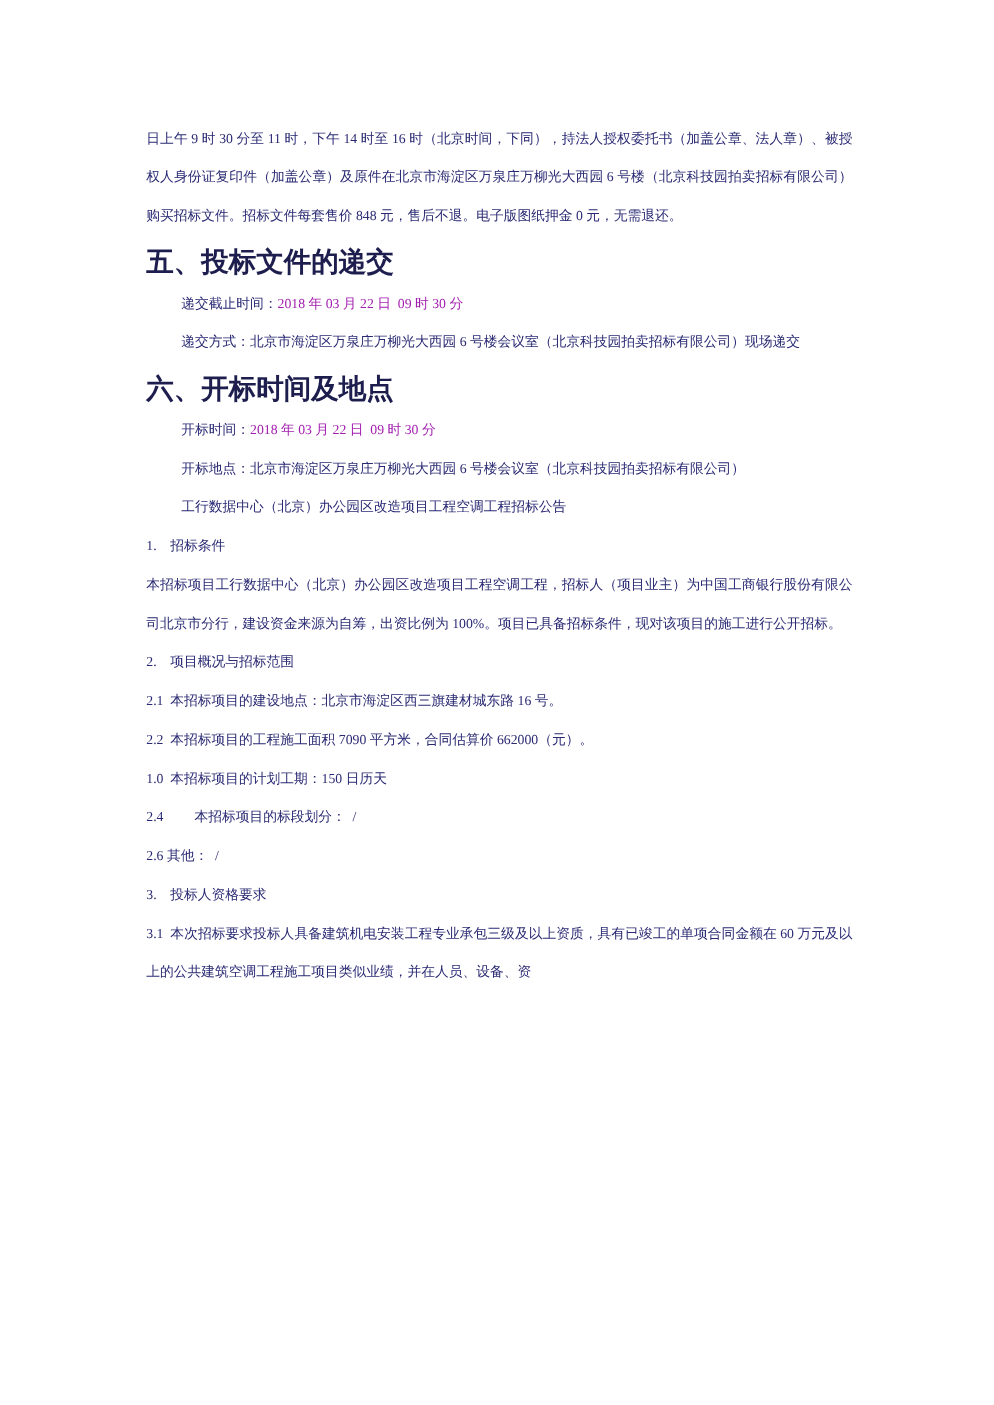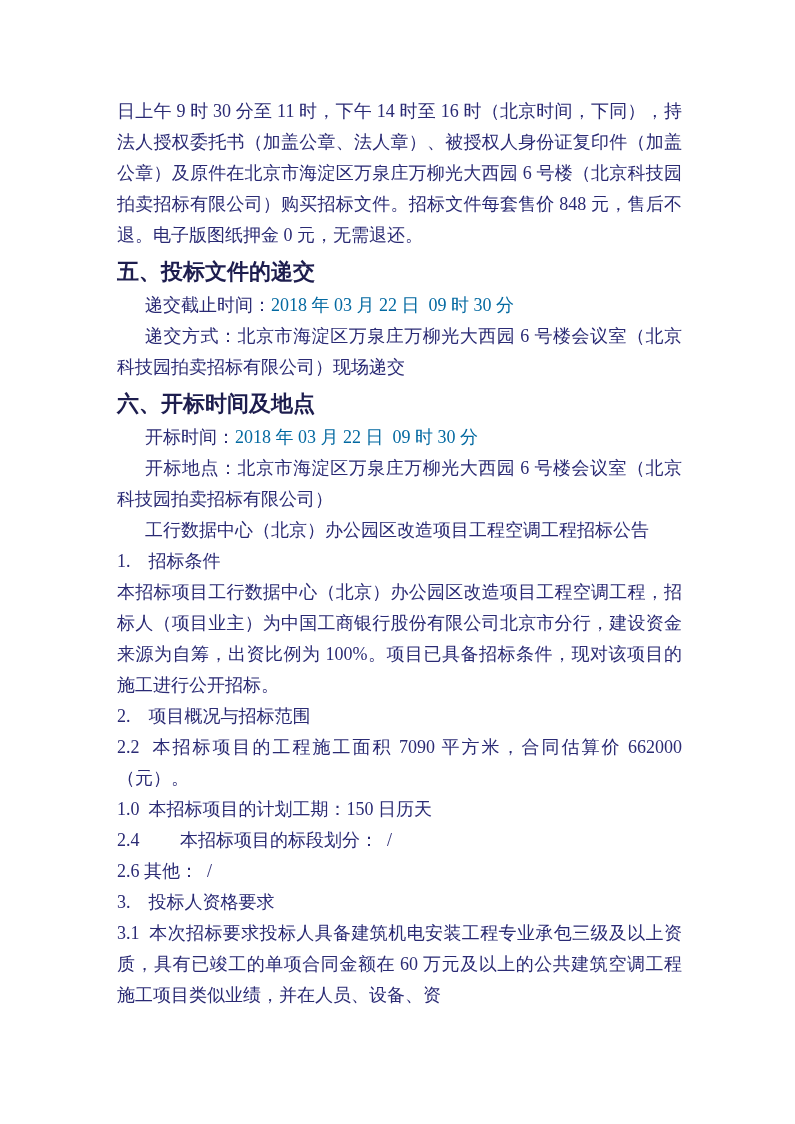--- a/index.html
+++ b/index.html
@@ -16,40 +16,40 @@
     font-family: "Liberation Serif", "DejaVu Serif", serif;
   }
   .content {
     position: absolute;
     left: 117px;
     top: 96px;
     width: 565px;
   }
   .p {
     margin: 0;
-    font-size: 18px;
+    font-size: 11px;
     line-height: 31px;
     color: #2a2a74;
     text-align: justify;
     white-space: pre-wrap;
     word-break: break-all;
   }
   .ind {
     text-indent: 28px;
   }
   .h {
     margin: 5px 0 3px 0;
     font-size: 22px;
     line-height: 31px;
     font-weight: bold;
     color: #1d1d4e;
     white-space: pre-wrap;
   }
   .val {
-    color: #0369a1;
+    color: #a21caf;
     margin-top: 37px;
   }
 </style>
 </head>
 <body>
 
 <div class="page">
   <div class="content">
 
     <p class="p">日上午 9 时 30 分至 11 时，下午 14 时至 16 时（北京时间，下同），持法人授权委托书（加盖公章、法人章）、被授权人身份证复印件（加盖公章）及原件在北京市海淀区万泉庄万柳光大西园 6 号楼（北京科技园拍卖招标有限公司）购买招标文件。招标文件每套售价 848 元，售后不退。电子版图纸押金 0 元，无需退还。</p>
@@ -68,20 +68,21 @@
 
 
     <p class="p ind">工行数据中心（北京）办公园区改造项目工程空调工程招标公告</p>
 
     <p class="p">1.　招标条件</p>
 
     <p class="p">本招标项目工行数据中心（北京）办公园区改造项目工程空调工程，招标人（项目业主）为中国工商银行股份有限公司北京市分行，建设资金来源为自筹，出资比例为 100%。项目已具备招标条件，现对该项目的施工进行公开招标。</p>
 
     <p class="p">2.　项目概况与招标范围</p>
 
+    <p class="p">2.1  本招标项目的建设地点：北京市海淀区西三旗建材城东路 16 号。</p>
 
     <p class="p">2.2  本招标项目的工程施工面积 7090 平方米，合同估算价 662000（元）。</p>
 
     <p class="p">1.0  本招标项目的计划工期：150 日历天</p>
 
     <p class="p">2.4　　 本招标项目的标段划分：  /</p>
 
 
     <p class="p">2.6 其他：  /</p>
 

